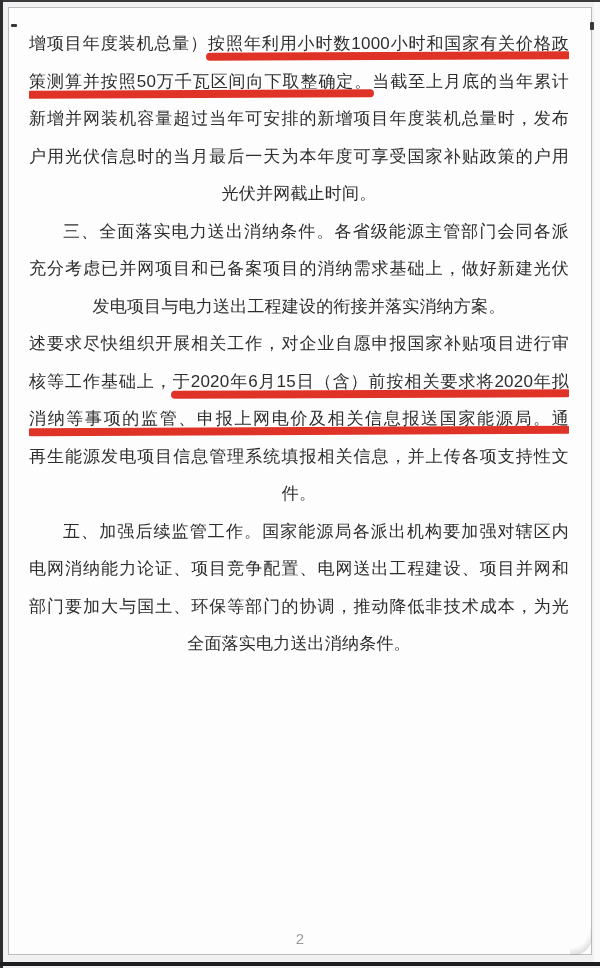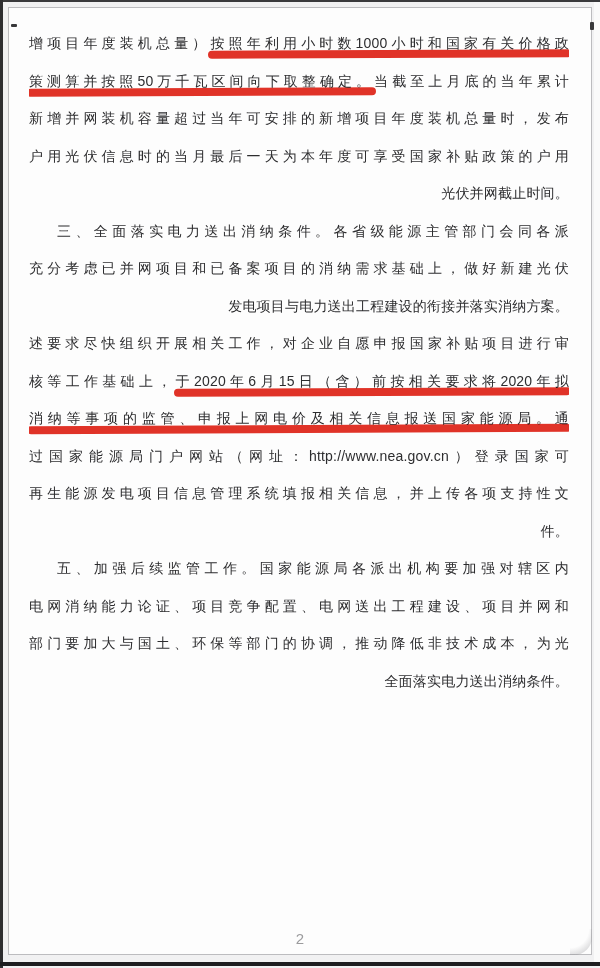--- a/index.html
+++ b/index.html
@@ -52,29 +52,29 @@
     border-radius: 1px;
   }
   .mark-tl { left: 2px; top: 16px; width: 6px; height: 3px; }
   .mark-tr { right: -3px; top: 14px; width: 4px; height: 8px; }
 
   .text-block {
     position: absolute;
     left: 20px; top: 17px;
     width: 540px;
     color: #2d2d2f;
-    font-size: 14px;
+    font-size: 17px;
     font-weight: 500;
     letter-spacing: 0.2px;
   }
   .line {
     height: 37.5px;
     line-height: 37.5px;
     white-space: nowrap;
-    text-align: right;
+    text-align: center;
   }
   .line.fill {
     white-space: normal;
     text-align: justify;
     text-align-last: justify;
     text-justify: inter-character;
     overflow: hidden;
   }
   .line.ind { text-indent: 2em; }
 
@@ -134,21 +134,20 @@
         <div class="line fill"><span class="marked">策测算并按照50万千瓦区间向下取整确定。</span><span>当截至上月底的当年累计</span></div>
         <div class="line fill"><span>新增并网装机容量超过当年可安排的新增项目年度装机总量时，发布</span></div>
         <div class="line fill"><span>户用光伏信息时的当月最后一天为本年度可享受国家补贴政策的户用</span></div>
         <div class="line"><span>光伏并网截止时间。</span></div>
         <div class="line fill ind"><span>三、全面落实电力送出消纳条件。各省级能源主管部门会同各派</span></div>
         <div class="line fill"><span>充分考虑已并网项目和已备案项目的消纳需求基础上，做好新建光伏</span></div>
         <div class="line"><span>发电项目与电力送出工程建设的衔接并落实消纳方案。</span></div>
         <div class="line fill"><span>述要求尽快组织开展相关工作，对企业自愿申报国家补贴项目进行审</span></div>
         <div class="line fill"><span>核等工作基础上，</span><span class="marked">于2020年6月15日（含）前按相关要求将2020年拟</span></div>
         <div class="line fill"><span class="marked">消纳等事项的监管、申报上网电价及相关信息报送国家能源局。通</span></div>
-        <div class="line fill"><span>过国家能源局门户网站（网址：http://www.nea.gov.cn）登录国家可</span></div>
         <div class="line fill"><span>再生能源发电项目信息管理系统填报相关信息，并上传各项支持性文</span></div>
         <div class="line"><span>件。</span></div>
         <div class="line fill ind"><span>五、加强后续监管工作。国家能源局各派出机构要加强对辖区内</span></div>
         <div class="line fill"><span>电网消纳能力论证、项目竞争配置、电网送出工程建设、项目并网和</span></div>
         <div class="line fill"><span>部门要加大与国土、环保等部门的协调，推动降低非技术成本，为光</span></div>
         <div class="line"><span>全面落实电力送出消纳条件。</span></div>
       </div>
 
     <div class="page-number">2</div>
 

